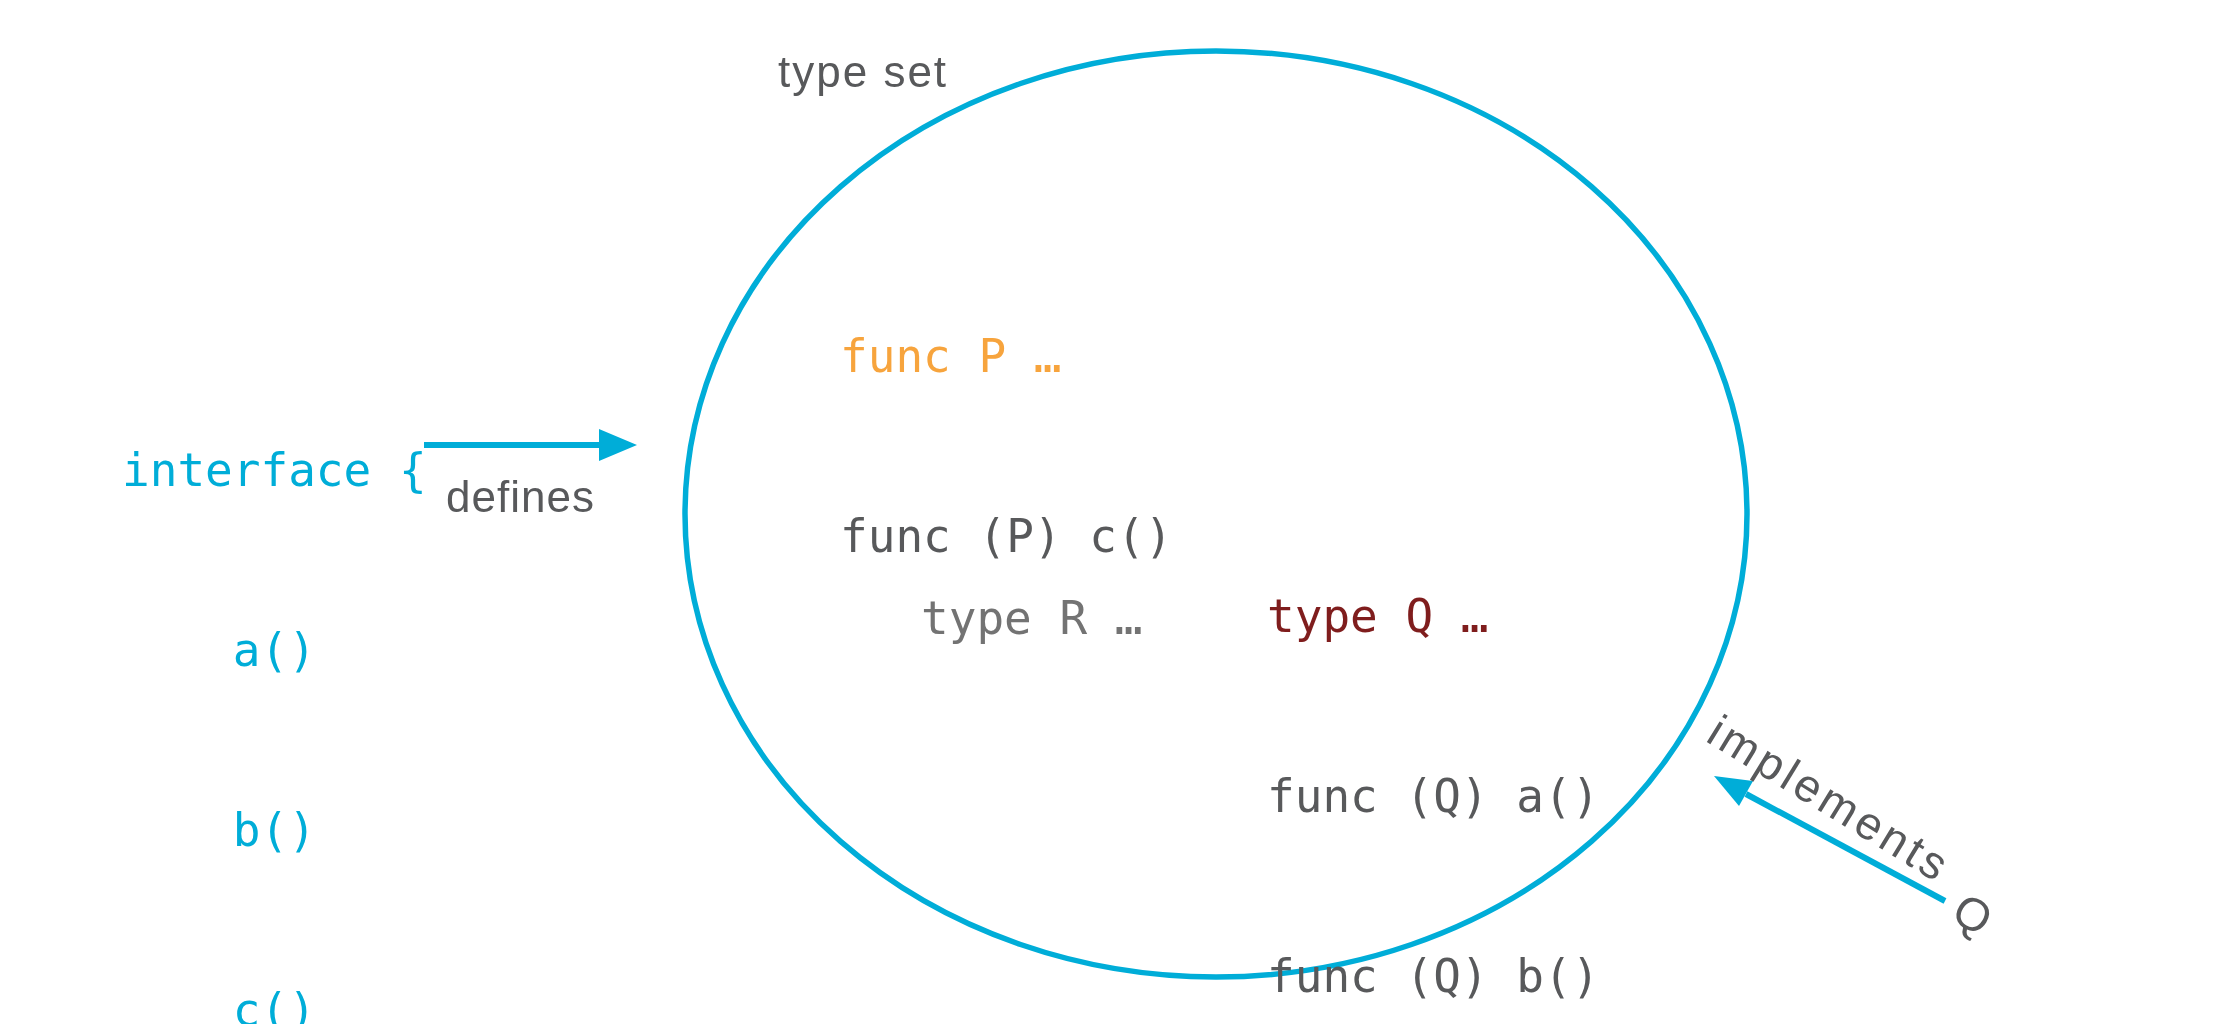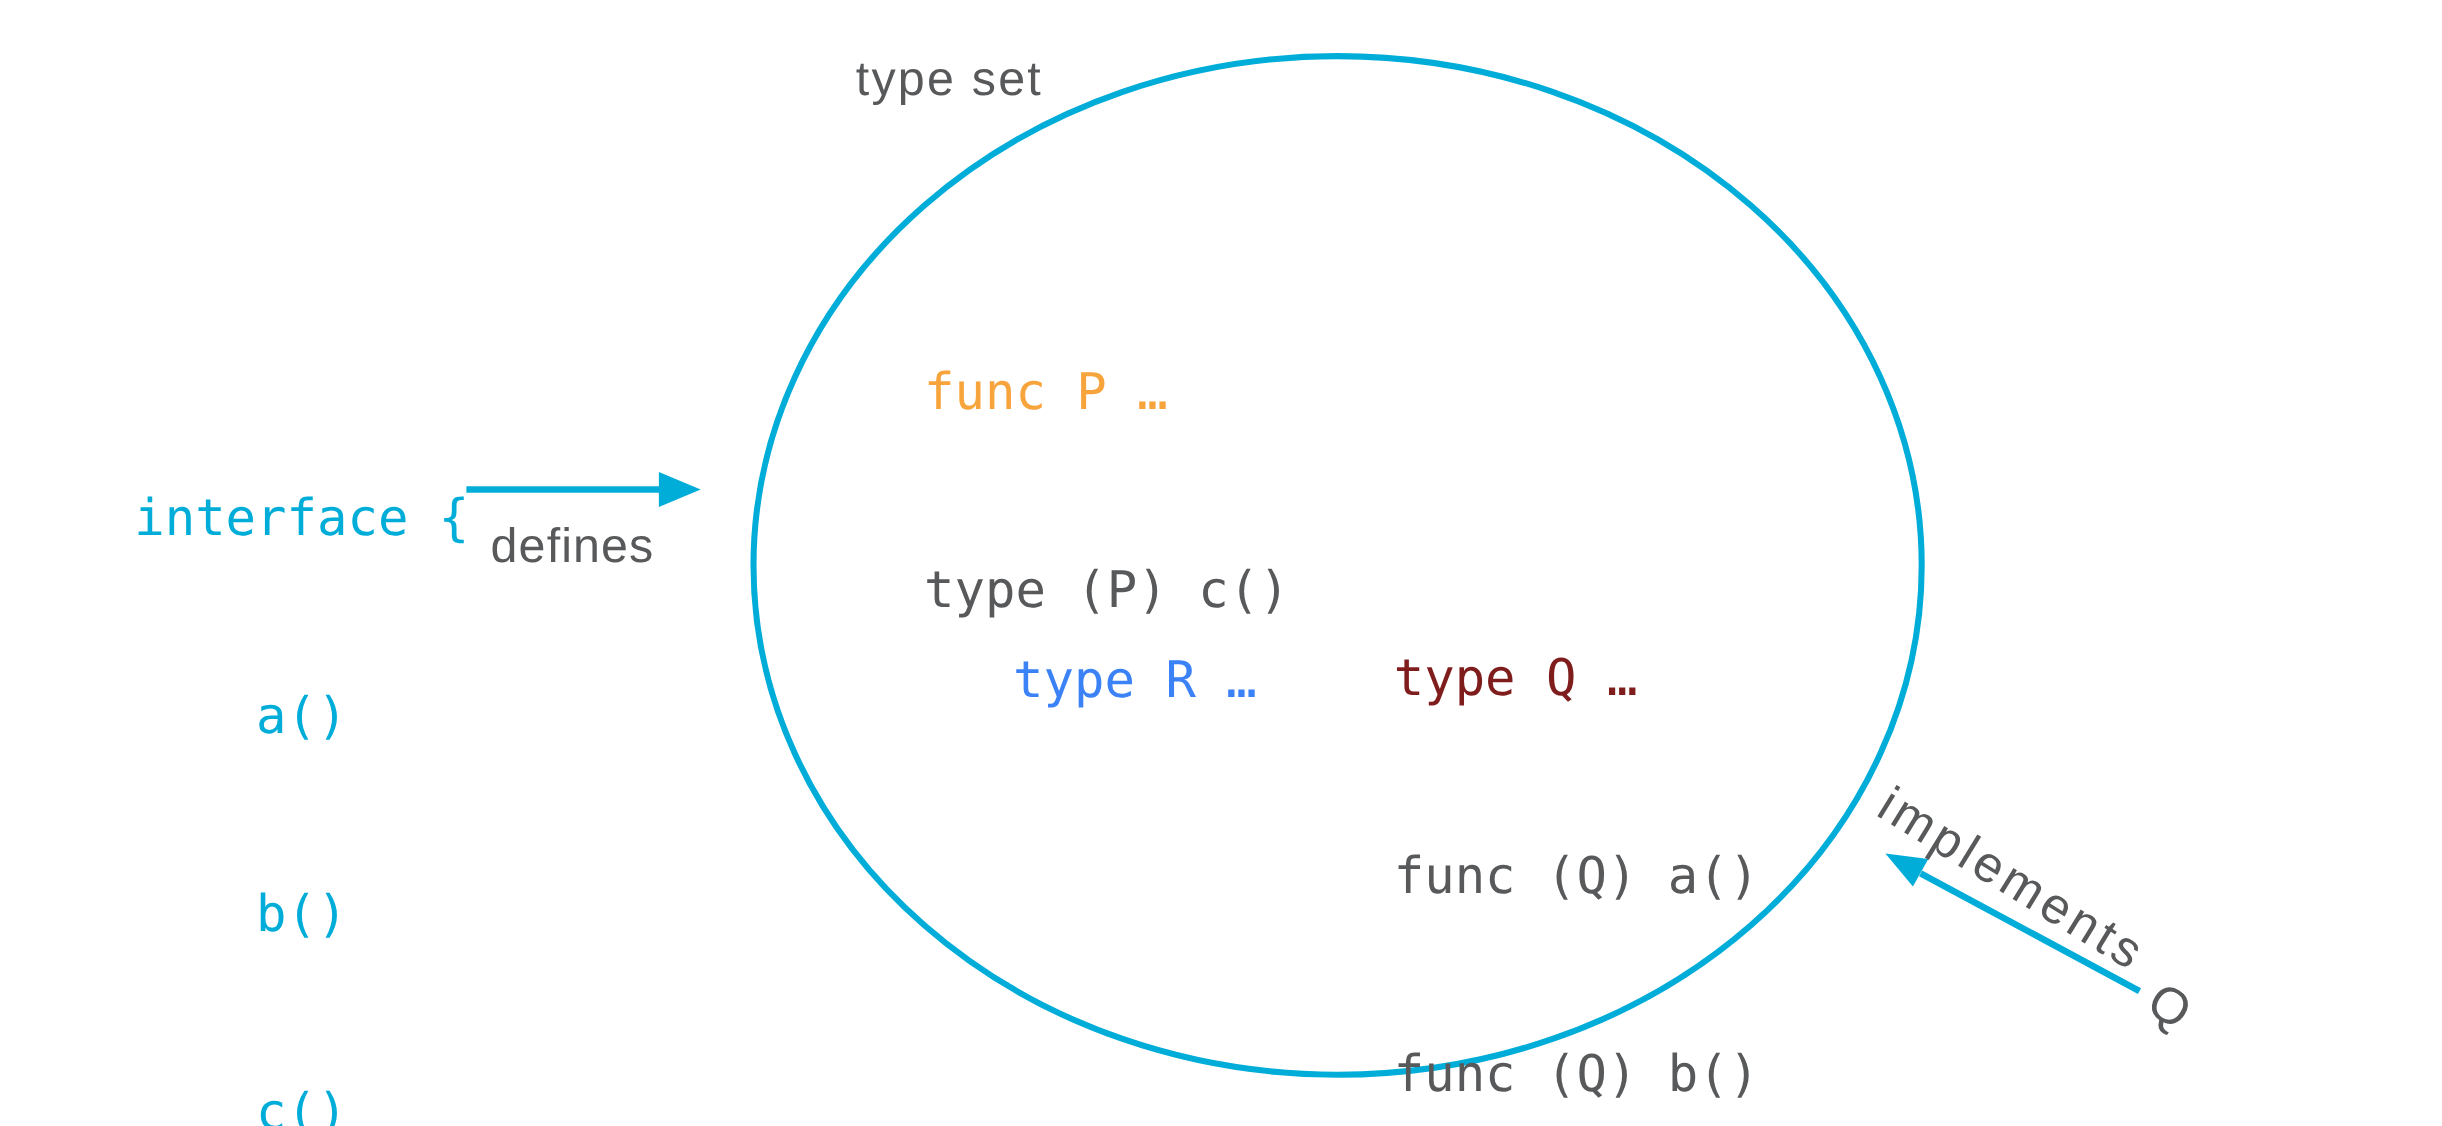--- a/index.html
+++ b/index.html
@@ -36,21 +36,21 @@
     font-family: "Liberation Sans", sans-serif;
     font-size: 44px;
     line-height: 44px;
     letter-spacing: 2px;
     color: #58595B;
     white-space: pre;
   }
   .cyan    { color: #00ADD8; }
   .orange  { color: #F7A43D; }
   .magenta { color: #7f1d1d; }
-  .green   { color: #3b82f6; }
+  .green   { color: #737373; }
   .gray    { color: #58595B; }
   .rot {
     transform-origin: 0 0;
     transform: rotate(31.5deg);
     letter-spacing: 4px;
   }
 </style>
 </head>
 <body>
 
@@ -75,21 +75,21 @@
     <div>    a()</div>
     <div>    b()</div>
     <div>    c()</div>
     
   </div>
 
   <div class="label gray" style="left:446px; top:463px; letter-spacing:1px;margin-top:12px;">defines</div>
 
   <div class="code" style="left:840px; top:206px;">
     <div class="orange">func P …</div>
-    <div class="gray">type (P) c()</div>
+    <div class="gray">func (P) c()</div>
     
   </div>
 
   <div class="code" style="left:1267px; top:466px;">
     <div class="magenta">type Q …</div>
     <div class="gray">func (Q) a()</div>
     <div class="gray">func (Q) b()</div>
     
     
     

